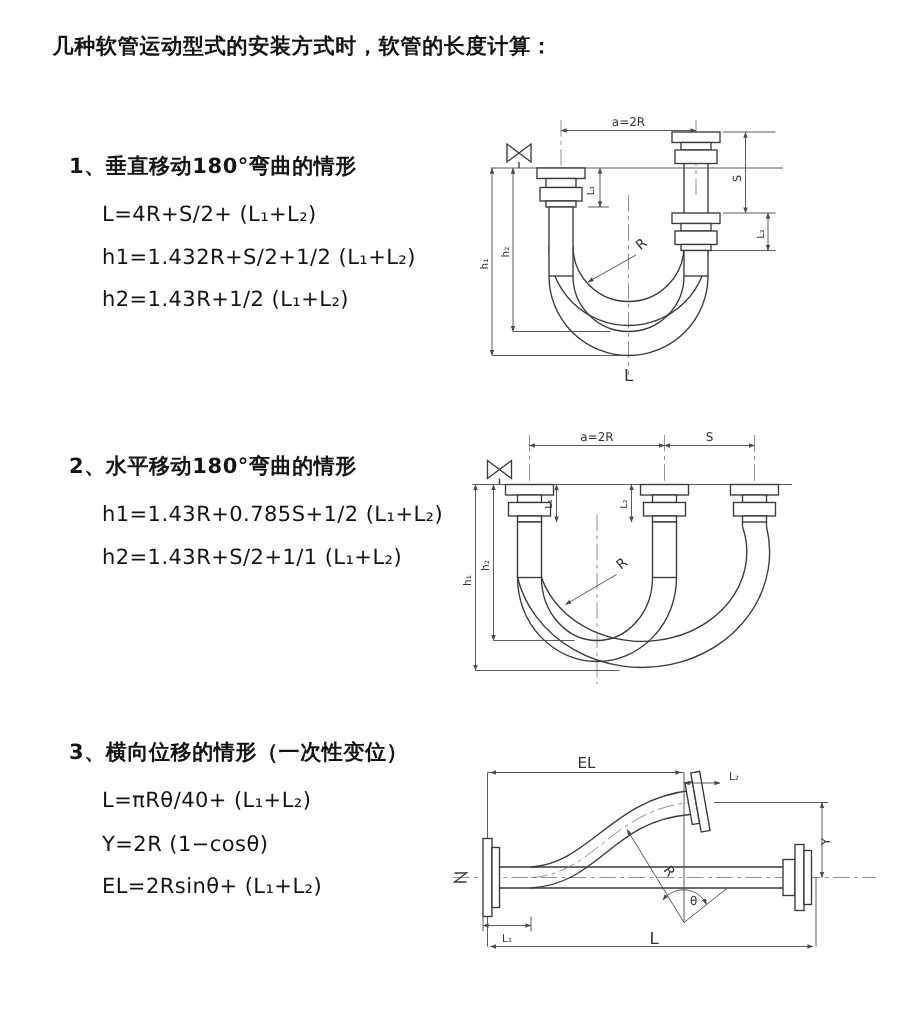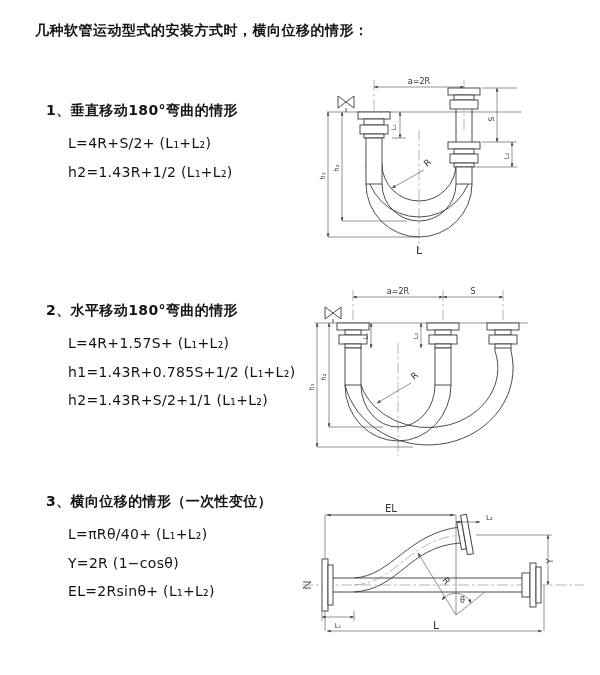--- a/index.html
+++ b/index.html
@@ -16,31 +16,31 @@
   .draw{stroke:#3a3a3a;stroke-width:.9;fill:none;}
   .fit{stroke:#3a3a3a;stroke-width:.9;fill:#fff;}
   .dim{stroke:#4a4a4a;stroke-width:.6;fill:none;}
   .cl{stroke:#7a7a7a;stroke-width:.55;stroke-dasharray:11 3 2.5 3;fill:none;}
 </style>
 </head>
 <body>
 
 <div class="page">
 
-  <div class="title">几种软管运动型式的安装方式时，横向位移的情形：</div>
+  <div class="title">几种软管运动型式的安装方式时，软管的长度计算：</div>
 
   <div class="section" id="s1">
     <h2>1、垂直移动180°弯曲的情形</h2>
     <div class="formula">L=4R+S/2+ (L₁+L₂)</div>
+    <div class="formula">h1=1.432R+S/2+1/2 (L₁+L₂)</div>
     <div class="formula">h2=1.43R+1/2 (L₁+L₂)</div>
   </div>
 
   <div class="section" id="s2">
     <h2>2、水平移动180°弯曲的情形</h2>
-    <div class="formula">L=4R+1.57S+ (L₁+L₂)</div>
     <div class="formula">h1=1.43R+0.785S+1/2 (L₁+L₂)</div>
     <div class="formula">h2=1.43R+S/2+1/1 (L₁+L₂)</div>
   </div>
 
   <div class="section" id="s3">
     <h2>3、横向位移的情形（一次性变位）</h2>
     <div class="formula">L=πRθ/40+ (L₁+L₂)</div>
     <div class="formula">Y=2R (1−cosθ)</div>
     <div class="formula">EL=2Rsinθ+ (L₁+L₂)</div>
   </div>

